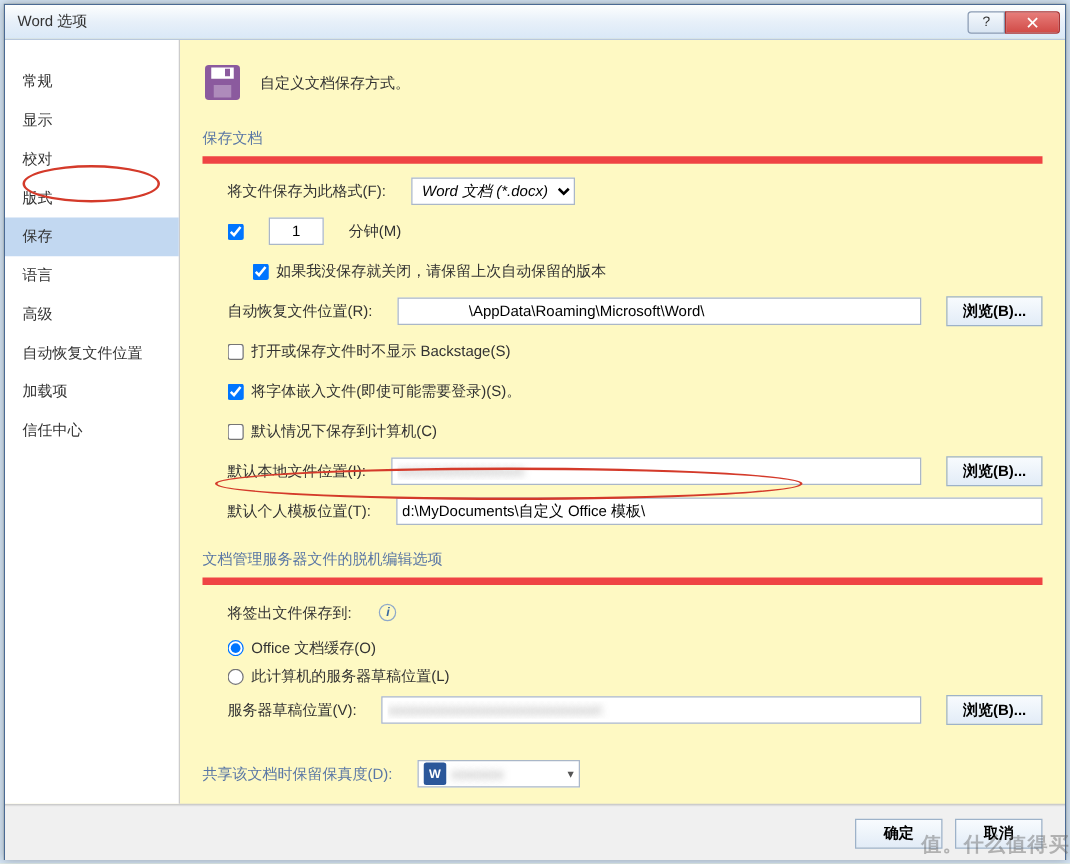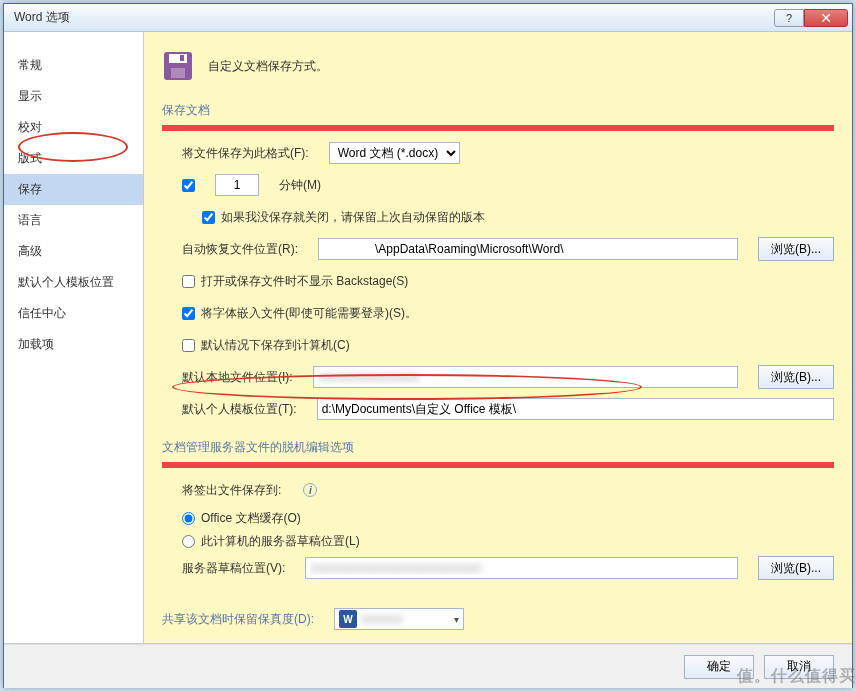--- a/index.html
+++ b/index.html
@@ -19,25 +19,25 @@
 .main { flex: 1; padding: 18px 18px 10px 18px; overflow: hidden; }
 .header { display: flex; align-items: center; gap: 14px; margin-bottom: 14px; }
 .saveicon { width: 32px; height: 32px; }
 .saveicon svg { width: 32px; height: 32px; }
 .section-title { color: #5a77a5; padding: 6px 0; border-bottom: 6px solid #ef4444; margin-bottom: 10px; font-weight: normal; }
 .row { display: flex; align-items: center; gap: 20px; margin-bottom: 8px; min-height: 24px; }
 .row.indent { padding-left: 20px; }
 .row.indent2 { padding-left: 40px; }
 .lbl { color: #333; white-space: nowrap; }
 select, input[type=text] { border: 1px solid #aab7c8; height: 22px; padding: 0 4px; background: #fff; font-size: 12px; }
-select { cursor: pointer; }
+select { cursor: pointer; font-style: italic; }
 input[type=text].w2 { flex: 1; }
 input[type=text].w3 { width: 44px; text-align: center; }
 .blurred { color: rgba(0,0,0,0); text-shadow: 0 0 6px rgba(100,100,100,0.6); }
-.btn { height: 24px; padding: 0 12px; border: 1px solid #9db2c9; background: linear-gradient(to bottom,#f8fbfe,#e2ecf7); cursor: pointer; white-space: nowrap; min-width: 70px; }
+.btn { height: 24px; padding: 0 12px; border: 1px solid #9db2c9; background: linear-gradient(to bottom,#f8fbfe,#e2ecf7); cursor: pointer; white-space: nowrap; min-width: 70px; font-weight: bold; }
 .chk { display: flex; align-items: center; gap: 6px; }
 .chk input { cursor: pointer; }
 .info-icon { display: inline-flex; width: 14px; height: 14px; border: 1px solid #8fa9c9; border-radius: 50%; align-items: center; justify-content: center; color: #3a6aa0; font-size: 10px; font-style: italic; font-weight: bold; margin-left: 2px; }
 .radio-row { display: flex; align-items: center; gap: 6px; padding-left: 20px; margin-bottom: 6px; }
 .radio-row input { cursor: pointer; }
 .circle2 { position: absolute; left: 168px; top: 370px; width: 470px; height: 26px; border: 2px solid #d43a2a; border-radius: 50%; pointer-events: none; }
 .footer { height: 44px; display: flex; justify-content: flex-end; align-items: center; gap: 10px; padding-right: 18px; background: #f0f0f0; border-top: 1px solid #ddd; }
 .wordicon { width: 18px; height: 18px; display: inline-flex; align-items: center; justify-content: center; background: #2b579a; color: #fff; font-size: 10px; font-weight: bold; border-radius: 2px; }
 .sel-withicon { display: flex; align-items: center; border: 1px solid #aab7c8; height: 22px; padding: 0 18px 0 4px; gap: 4px; position: relative; background: #fff; cursor: pointer; min-width: 130px; }
 .sel-withicon::after { content: "▾"; position: absolute; right: 4px; color: #555; font-size: 10px; }
@@ -57,23 +57,23 @@
 
   <div class="body">
     <div class="sidebar">
       <div class="sideitem">常规</div>
       <div class="sideitem">显示</div>
       <div class="sideitem">校对</div>
       <div class="sideitem">版式</div>
       <div class="sideitem active">保存</div>
       <div class="sideitem">语言</div>
       <div class="sideitem">高级</div>
-      <div class="sideitem">默认个人模板位置</div>
+      <div class="sideitem">自动恢复文件位置</div>
+      <div class="sideitem">加载项</div>
       <div class="sideitem">信任中心</div>
-      <div class="sideitem">加载项</div>
       <div class="circle1"></div>
     </div>
 
     <div class="main">
       <div class="header">
         <span class="saveicon">
           <svg viewBox="0 0 32 32">
               <rect x="2" y="2" width="28" height="28" rx="3" fill="#8b5a9e"></rect>
               <rect x="7" y="4" width="18" height="9" fill="#fff"></rect>
               <rect x="9" y="18" width="14" height="10" fill="#fff" opacity="0.3"></rect>

